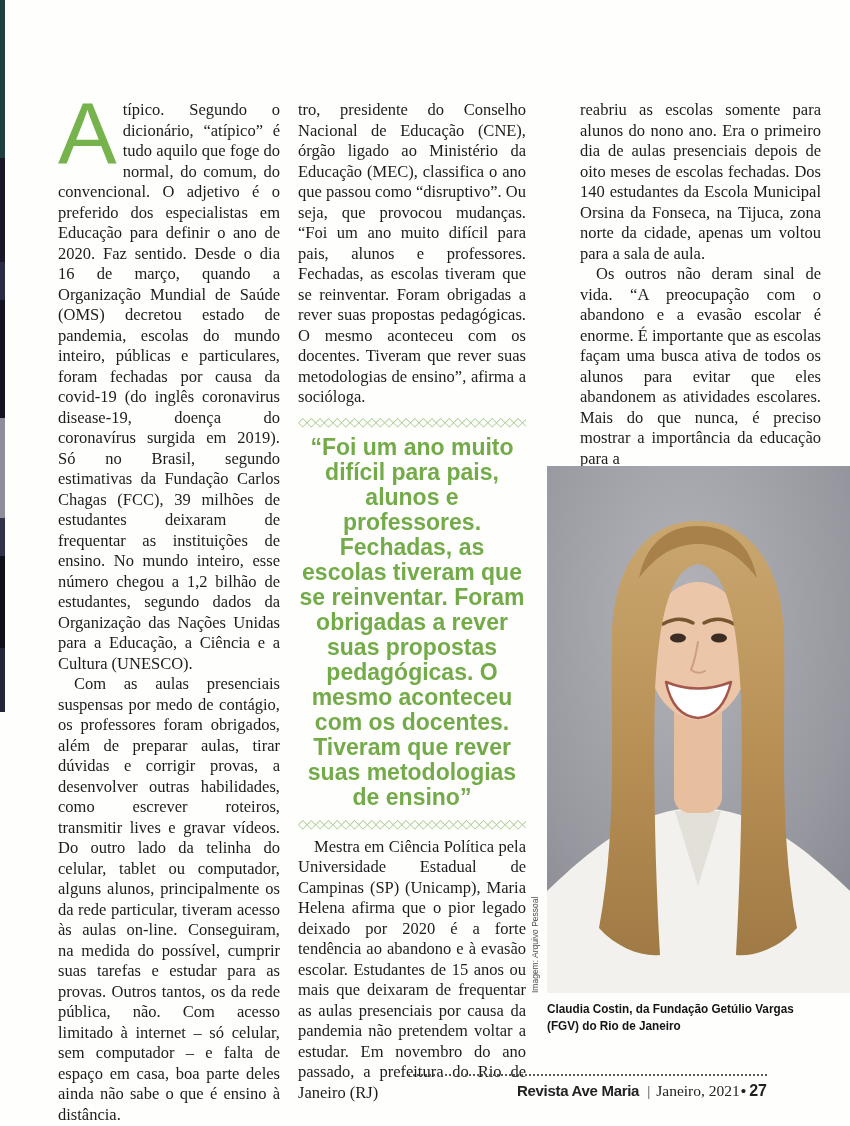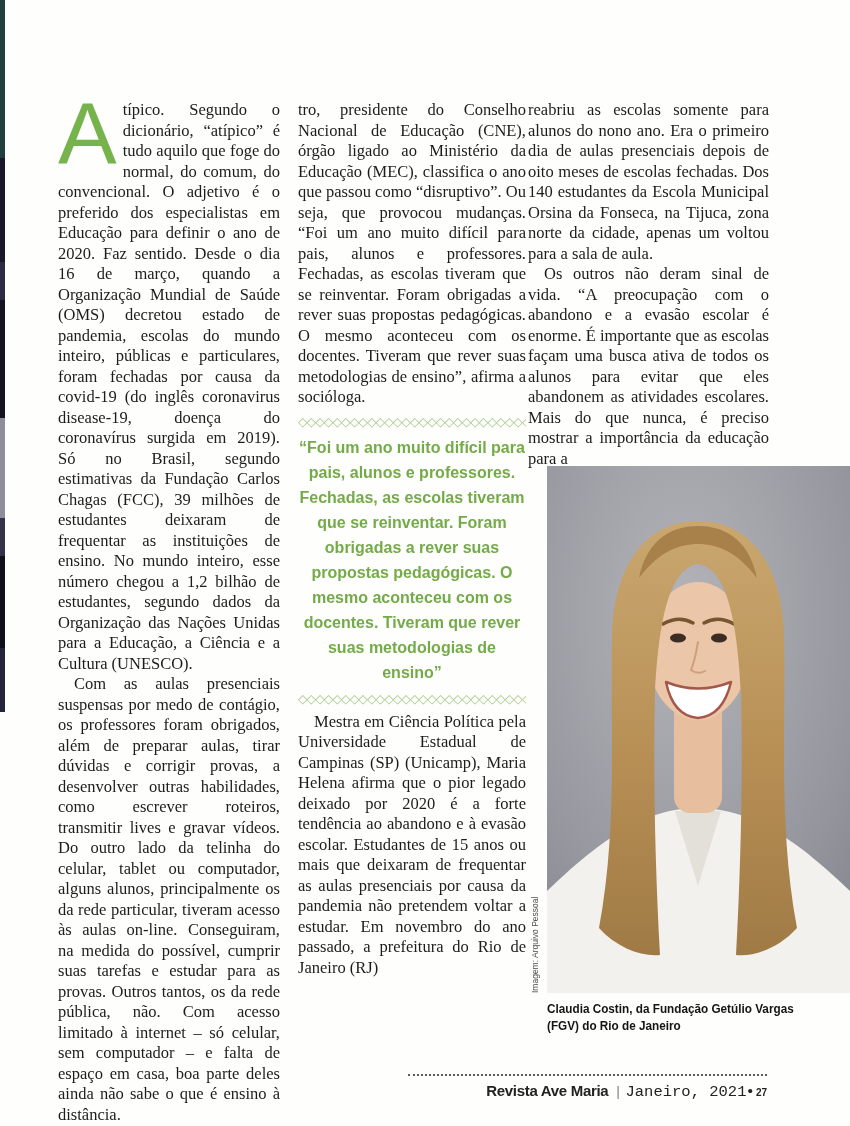--- a/index.html
+++ b/index.html
@@ -17,35 +17,35 @@
       #2b2b46 262px,#2b2b46 300px,
       #141420 300px,#141420 418px,
       #8e8e9a 418px,#8e8e9a 518px,
       #32324a 518px,#32324a 556px,
       #10101a 556px,#10101a 648px,
       #24243a 648px,#24243a 712px);
   }
   .col{position:absolute;top:100px;text-align:justify;font-size:16.5px;line-height:20.5px;}
   .col1{left:58px;width:222px;}
   .col2{left:298px;width:228px;}
-  .col3{left:528px;width:241px;}
+  .col3{left:580px;width:241px;}
   .col p{margin:0;}
   .col p.indent{text-indent:16px;}
   .dropcap{
     float:left;color:#77b34c;font-family:"Liberation Sans",sans-serif;
     font-size:88px;line-height:64px;padding:2px 6px 0 0;font-weight:400;
   }
   .separator{
     color:#a6c98a;font-family:"DejaVu Sans",sans-serif;font-size:12.5px;
     letter-spacing:-1px;text-align:center;margin:7px 0 6px 0;
     white-space:nowrap;overflow:hidden;line-height:14px;
   }
   .pullquote{
     color:#74ab49;font-family:"Liberation Sans",sans-serif;font-weight:bold;
-    font-size:16px;line-height:25px;text-align:center;margin:9px 0 8px 0;
+    font-size:23px;line-height:25px;text-align:center;margin:9px 0 8px 0;
     text-indent:0;
   }
   .photo{position:absolute;left:547px;top:466px;width:303px;height:527px;}
   .photo svg{display:block;}
   .credit{
     position:absolute;left:528px;top:877px;width:16px;height:116px;
     font-family:"Liberation Sans",sans-serif;font-size:8.5px;color:#4d4d4d;
     writing-mode:vertical-rl;transform:rotate(180deg);white-space:nowrap;
     line-height:14px;
   }
@@ -55,23 +55,23 @@
     font-size:13.5px;line-height:16.5px;color:#141414;
     transform:scaleX(0.87);transform-origin:0 0;text-align:left;
   }
   .footer-rule{position:absolute;left:408px;top:1074px;width:359px;height:0;border-top:2px dotted #5a5a5a;}
   .footer{
     position:absolute;left:318px;top:1082px;width:449px;text-align:right;
     font-size:15.5px;color:#222;white-space:nowrap;
   }
   .f-mag{font-family:"Liberation Sans",sans-serif;font-weight:bold;font-size:15px;letter-spacing:-0.3px;}
   .f-div{color:#444;padding:0 6px 0 8px;font-family:"Liberation Serif",serif;}
-  .f-issue{font-family:Liberation Mono, monospace;}
+  .f-issue{font-family:Liberation Serif, serif;}
   .f-bullet{font-weight:bold;padding:0 3px 0 1px;}
-  .f-num{font-family:"Liberation Sans",sans-serif;font-weight:bold;font-size:10px;}
+  .f-num{font-family:"Liberation Sans",sans-serif;font-weight:bold;font-size:16px;}
 </style>
 </head>
 <body>
 
 <div class="page">
 
   <div class="spine"></div>
 
   <div class="col col1">
     <p><span class="dropcap">A</span><span>típico. Segundo o dicionário, “atípico” é tudo aquilo que foge do normal, do comum, do convencional. O adjetivo é o preferido dos especialistas em Educação para definir o ano de 2020. Faz sentido. Desde o dia 16 de março, quando a Organização Mundial de Saúde (OMS) decretou estado de pandemia, escolas do mundo inteiro, públicas e particulares, foram fechadas por causa da covid-19 (do inglês coronavirus disease-19, doença do coronavírus surgida em 2019). Só no Brasil, segundo estimativas da Fundação Carlos Chagas (FCC), 39 milhões de estudantes deixaram de frequentar as instituições de ensino. No mundo inteiro, esse número chegou a 1,2 bilhão de estudantes, segundo dados da Organização das Nações Unidas para a Educação, a Ciência e a Cultura (UNESCO).</span></p>

